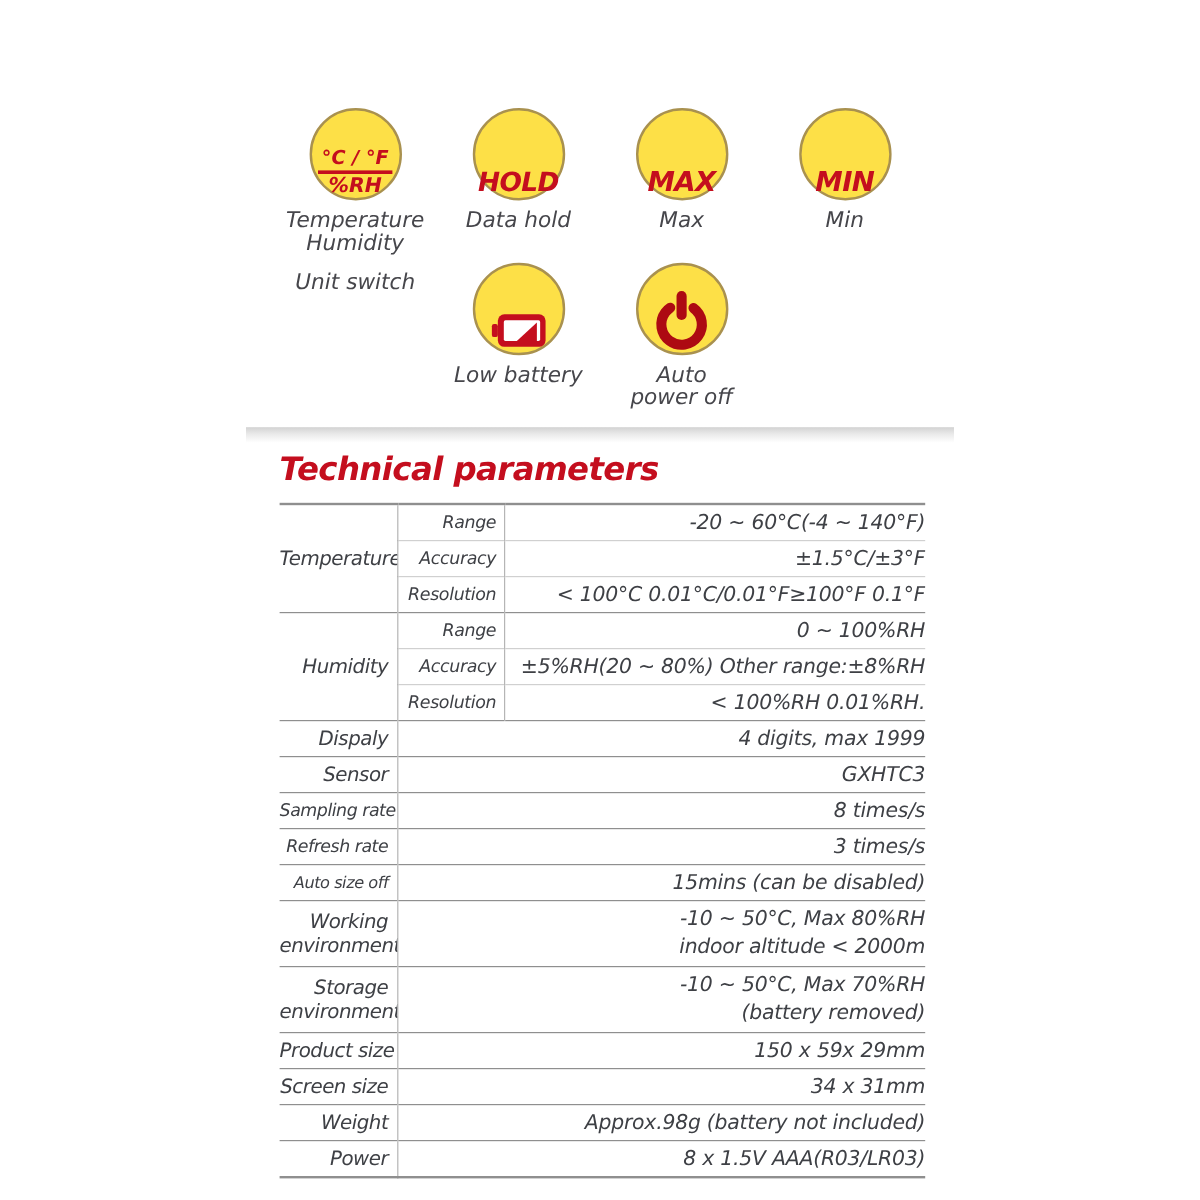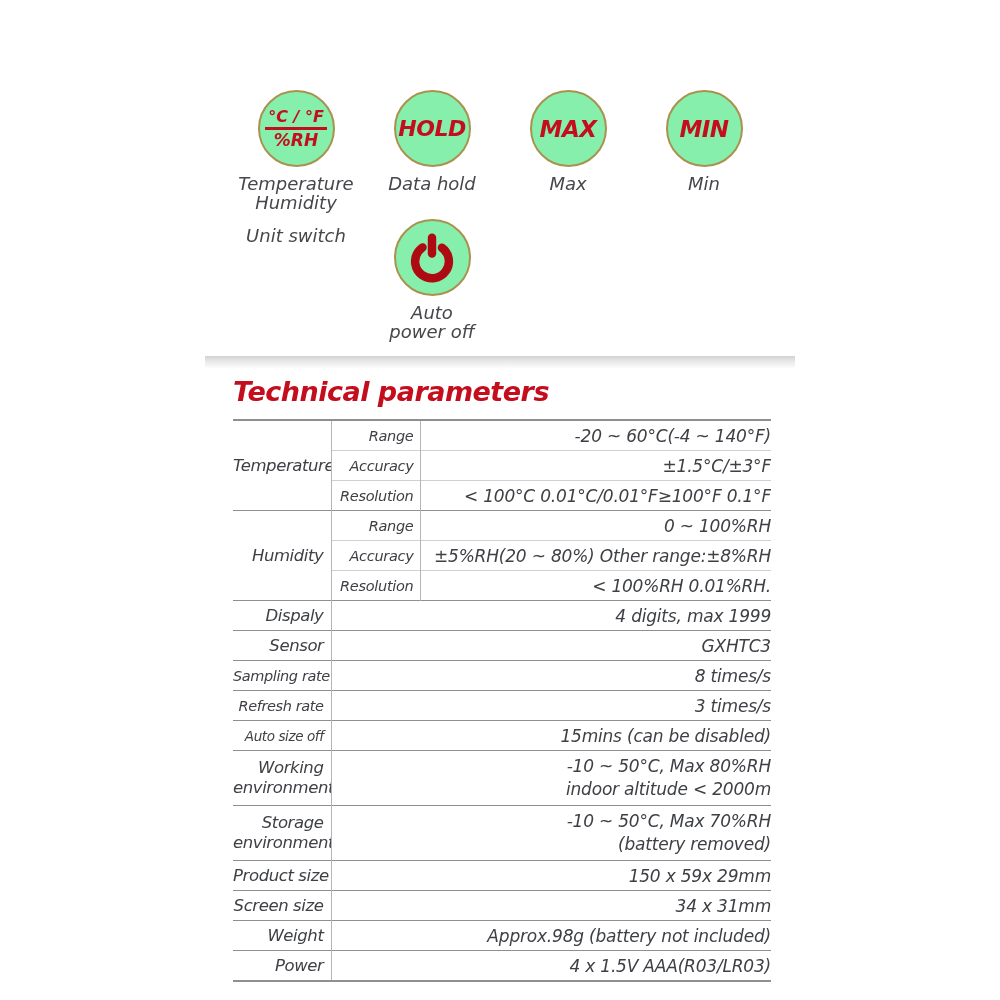--- a/index.html
+++ b/index.html
@@ -19,22 +19,22 @@
     position:absolute;top:24px;left:0;width:1000px;text-align:center;
     font-size:29px;font-weight:bold;font-style:italic;color:var(--red);letter-spacing:-0.5px;
   }
   .fn-grid{
     position:absolute;left:228px;top:90px;width:544px;
     display:grid;grid-template-columns:repeat(4,136px);grid-auto-rows:auto;
   }
   .fn-cell{display:flex;flex-direction:column;align-items:center;height:129px;}
   .circle{
     box-sizing:border-box;width:77px;height:77px;border:2.5px solid var(--gold);
-    border-radius:50%;display:flex;flex-direction:column;align-items:center;justify-content:center;
-    background:#86efac;flex:0 0 auto;
+    border-radius:50%;display:flex;flex-direction:column;align-items:center;justify-content:flex-end;
+    background:#fde047;flex:0 0 auto;
   }
   .circle-word{color:var(--red);font-weight:bold;font-style:italic;letter-spacing:-0.5px;}
   .w-hold{font-size:22px;}
   .w-max,.w-min{font-size:23px;}
   .w-unit{font-size:19px;}
   .th-top{
     font-size:16px;font-weight:bold;font-style:italic;color:var(--red);
     border-bottom:3px solid var(--red);padding:0 3px 1px;line-height:18px;white-space:nowrap;
   }
   .th-bottom{font-size:17px;font-weight:bold;font-style:italic;color:var(--red);margin-top:1px;line-height:19px;}
@@ -121,20 +121,31 @@
       <div class="circle">
         <span class="circle-word w-min">MIN</span>
       </div>
       <div class="caption">Min</div>
     </div>
 
     <div class="fn-cell">
       <div class="caption">Unit switch</div>
     </div>
 
+    <div class="fn-cell">
+      <div class="circle">
+        <svg class="icon-svg" width="47" height="37" viewBox="0 0 52 40">
+          <rect class="batt-fill" x="1" y="14" width="5.5" height="12" rx="2"></rect>
+          <rect class="batt-fill" x="6.5" y="5" width="44" height="30" rx="6"></rect>
+          <rect class="batt-win" x="12" y="10.5" width="33.5" height="19" rx="1.5"></rect>
+          <polygon class="batt-fill" points="42.5,12.5 42.5,29.5 24,29.5"></polygon>
+        </svg>
+      </div>
+      <div class="caption">Low battery</div>
+    </div>
 
 
     <div class="fn-cell">
       <div class="circle">
         <svg class="icon-svg" width="54" height="54" viewBox="0 0 48 48">
           <circle class="pwr-stroke" cx="24" cy="27" r="15" stroke-width="7.5" stroke-dasharray="75.4 30" stroke-linecap="round" transform="rotate(-54 24 27)"></circle>
           <line class="pwr-stroke" x1="24" y1="6" x2="24" y2="20" stroke-width="7.5" stroke-linecap="round"></line>
         </svg>
       </div>
       <div class="caption">
@@ -241,18 +252,18 @@
       <tr class="main">
         <td class="lbl">Screen size</td>
         <td class="val" colspan="2">34 x 31mm</td>
       </tr>
       <tr class="main">
         <td class="lbl">Weight</td>
         <td class="val" colspan="2">Approx.98g (battery not included)</td>
       </tr>
       <tr class="main">
         <td class="lbl">Power</td>
-        <td class="val" colspan="2">4 x 1.5V AAA(R03/LR03)</td>
+        <td class="val" colspan="2">8 x 1.5V AAA(R03/LR03)</td>
       </tr>
     </tbody>
   </table>
 
 </div>
 
 </body></html>

